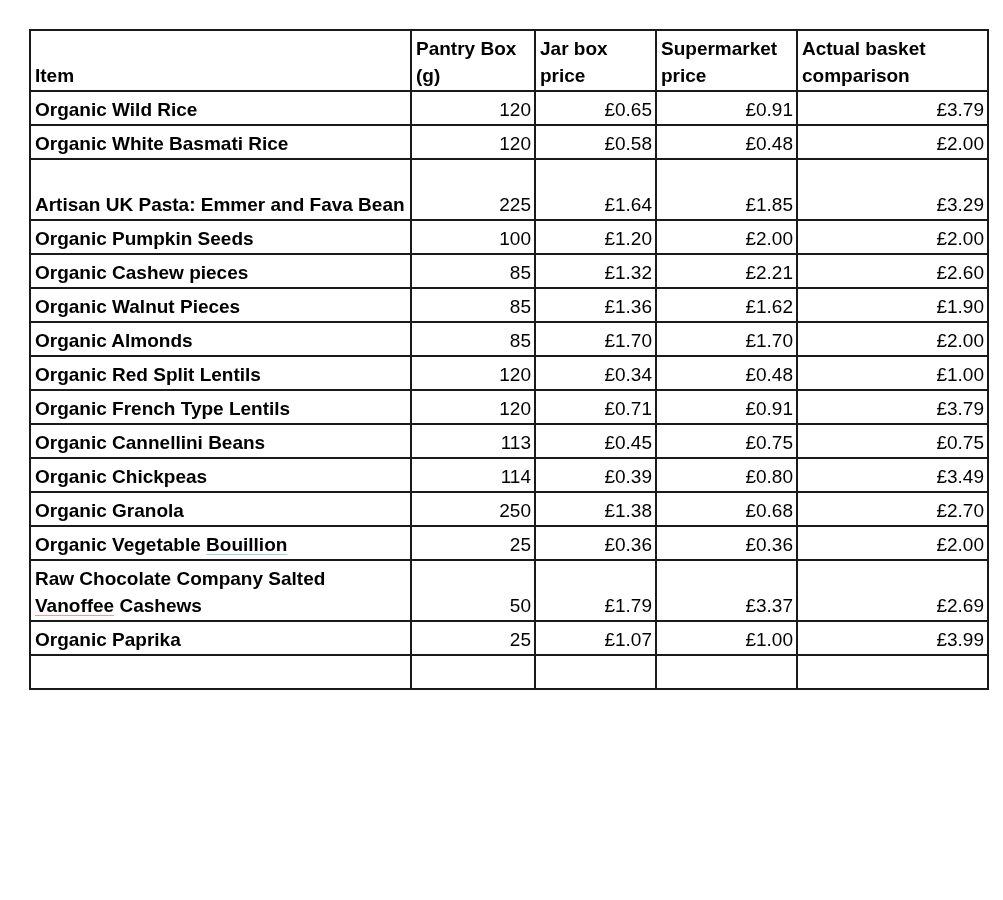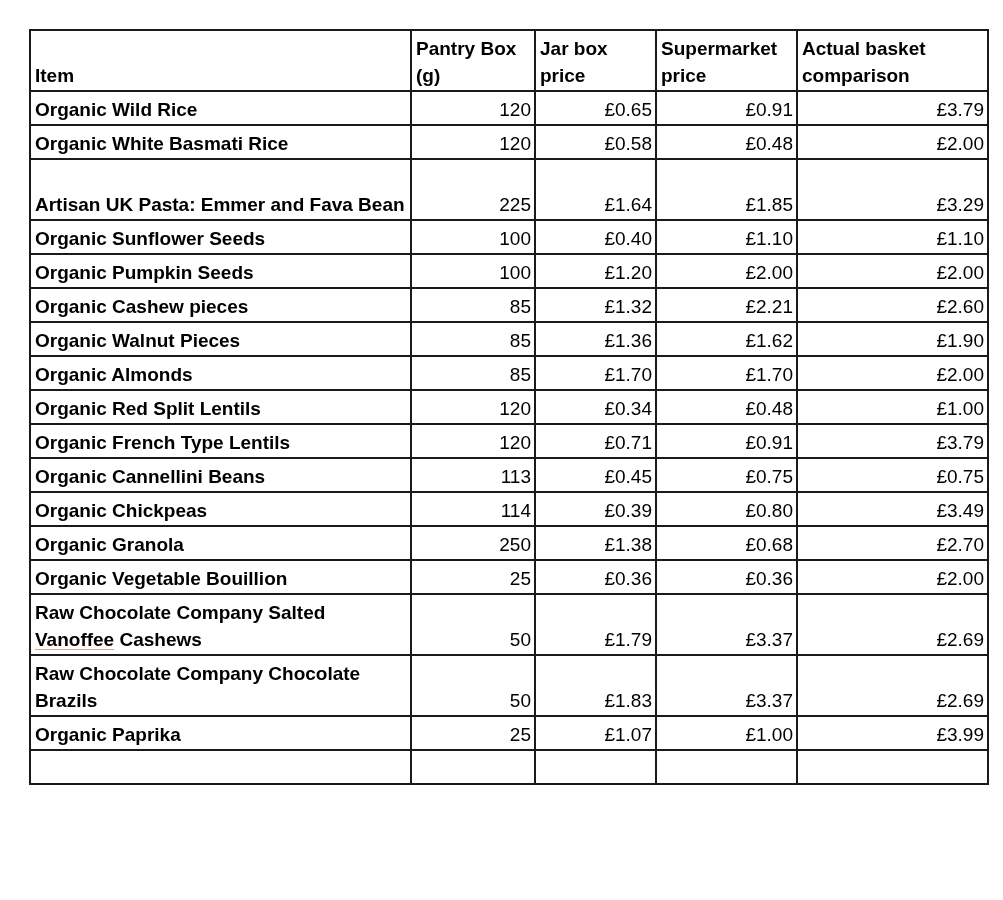--- a/index.html
+++ b/index.html
@@ -15,21 +15,21 @@
     padding:0 3px 1px 4px;
     vertical-align:bottom;
     overflow:hidden;
   }
   td.name { font-weight:bold; text-align:left; }
   td.num { text-align:right; }
   tr.hdr td { font-weight:bold; height:58px; text-align:left; }
   tr.single td { height:31px; }
   tr.double td { height:58px; }
   tr.total td { font-weight:bold; }
-  .sp-blue { text-decoration-color:#a9cbe8; text-underline-offset:3px; }
+  .sp-blue { text-decoration:underline; text-decoration-color:#a9cbe8; text-underline-offset:3px; }
   .sp-red { text-decoration:underline; text-decoration-color:#e8a090; text-underline-offset:3px;margin-top:28px; }
 </style>
 </head>
 <body>
 
 <table class="grid">
   <colgroup>
     <col style="width:381px">
     <col style="width:124px">
     <col style="width:121px">
@@ -57,27 +57,20 @@
         <td class="num">£0.58</td>
         <td class="num">£0.48</td>
         <td class="num">£2.00</td>
       </tr>
       <tr class="double">
         <td class="name">Artisan UK Pasta: Emmer and Fava Bean</td>
         <td class="num">225</td>
         <td class="num">£1.64</td>
         <td class="num">£1.85</td>
         <td class="num">£3.29</td>
-      </tr>
-      <tr class="single">
-        <td class="name">Organic Sunflower Seeds</td>
-        <td class="num">100</td>
-        <td class="num">£0.40</td>
-        <td class="num">£1.10</td>
-        <td class="num">£1.10</td>
       </tr>
       <tr class="single">
         <td class="name">Organic Pumpkin Seeds</td>
         <td class="num">100</td>
         <td class="num">£1.20</td>
         <td class="num">£2.00</td>
         <td class="num">£2.00</td>
       </tr>
       <tr class="single">
         <td class="name">Organic Cashew pieces</td>
@@ -142,27 +135,20 @@
         <td class="num">£0.36</td>
         <td class="num">£2.00</td>
       </tr>
       <tr class="double">
         <td class="name">Raw Chocolate Company Salted <span class="sp-red">Vanoffee</span> Cashews</td>
         <td class="num">50</td>
         <td class="num">£1.79</td>
         <td class="num">£3.37</td>
         <td class="num">£2.69</td>
       </tr>
-      <tr class="double">
-        <td class="name">Raw Chocolate Company Chocolate Brazils</td>
-        <td class="num">50</td>
-        <td class="num">£1.83</td>
-        <td class="num">£3.37</td>
-        <td class="num">£2.69</td>
-      </tr>
       <tr class="single">
         <td class="name">Organic Paprika</td>
         <td class="num">25</td>
         <td class="num">£1.07</td>
         <td class="num">£1.00</td>
         <td class="num">£3.99</td>
       </tr>
       <tr class="single">
         <td class="name"></td>
         <td class="num"></td>

